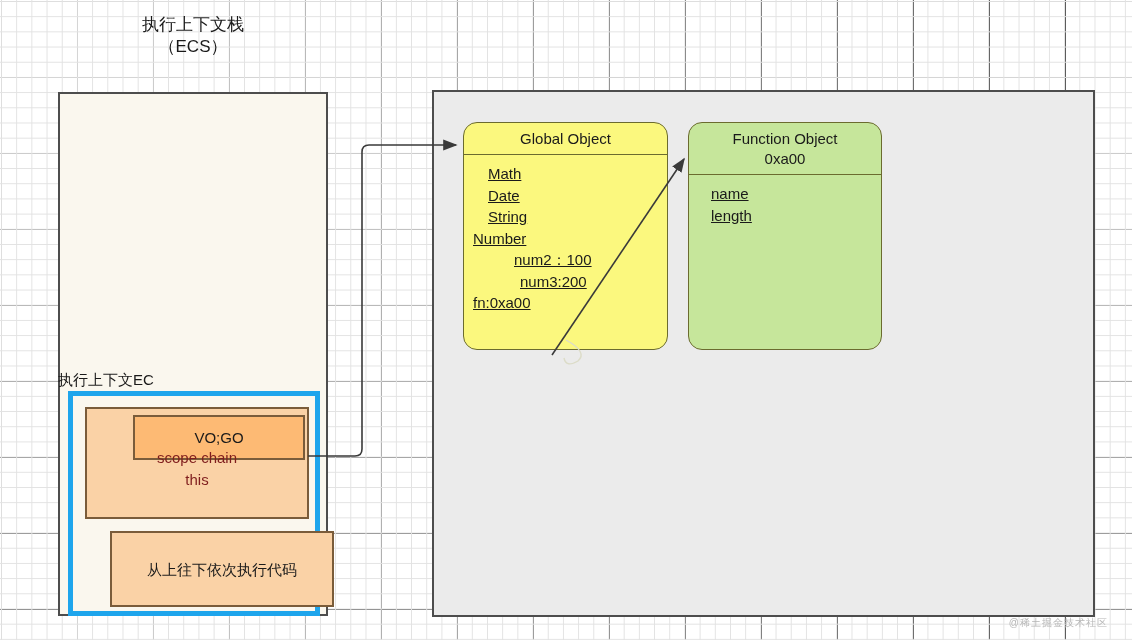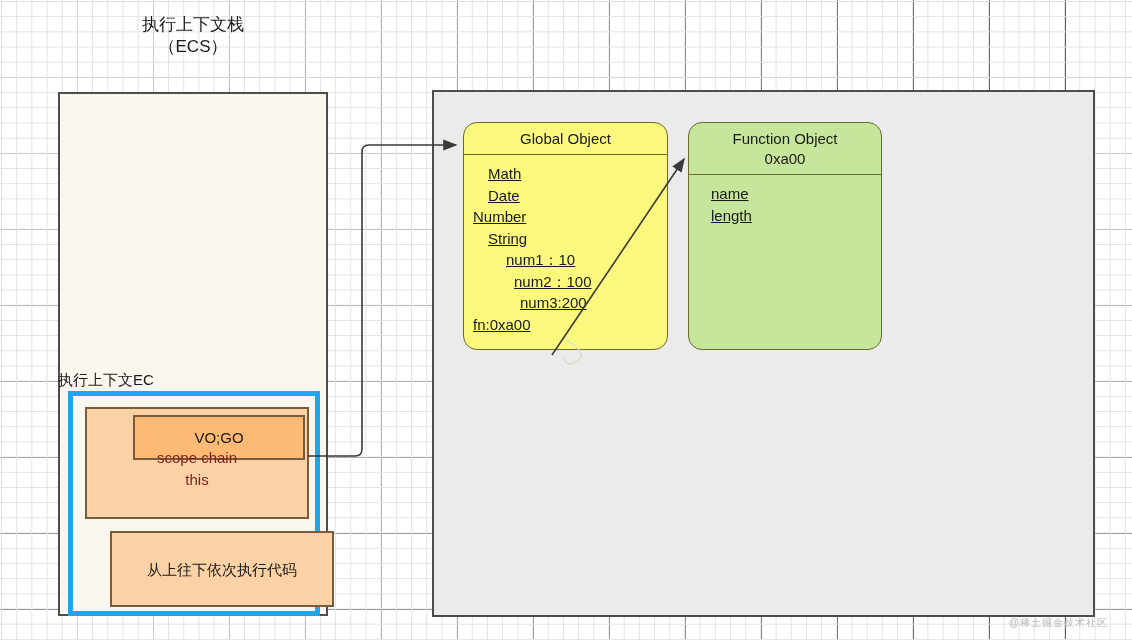--- a/index.html
+++ b/index.html
@@ -236,23 +236,22 @@
     <div class="orange-box code-ec">从上往下依次执行代码</div>
   </div>
 
   <div class="heap-panel"></div>
 
   <div class="obj-card global-obj">
     <div class="hdr">Global Object</div>
     <div class="body">
       <div class="go-row">Math</div>
       <div class="go-row">Date</div>
+      <div class="go-row">String</div>
       <div class="go-row flush">Number</div>
-      <div class="go-row">String</div>
-      <div class="go-row indent1">num1：10</div>
       <div class="go-row indent2">num2：100</div>
       <div class="go-row indent3">num3:200</div>
       <div class="go-row flush">fn:0xa00</div>
     </div>
   </div>
 
   <div class="obj-card fn-obj">
     <div class="hdr">Function Object
 0xa00</div>
     <div class="body">

